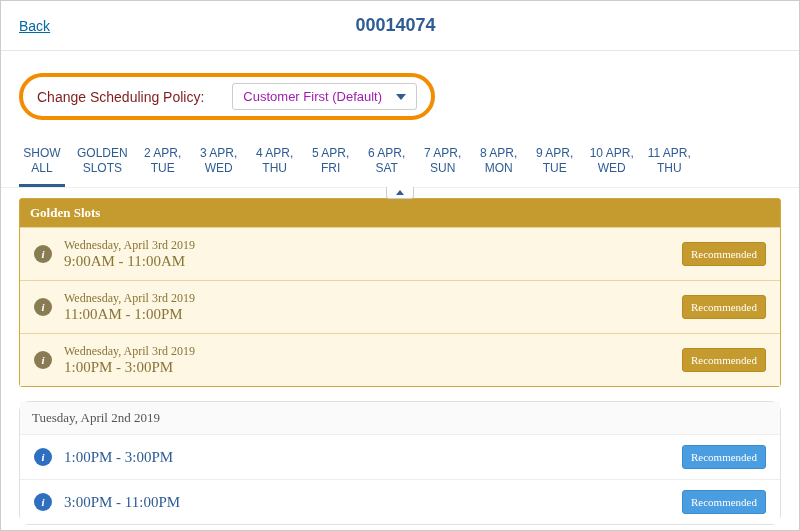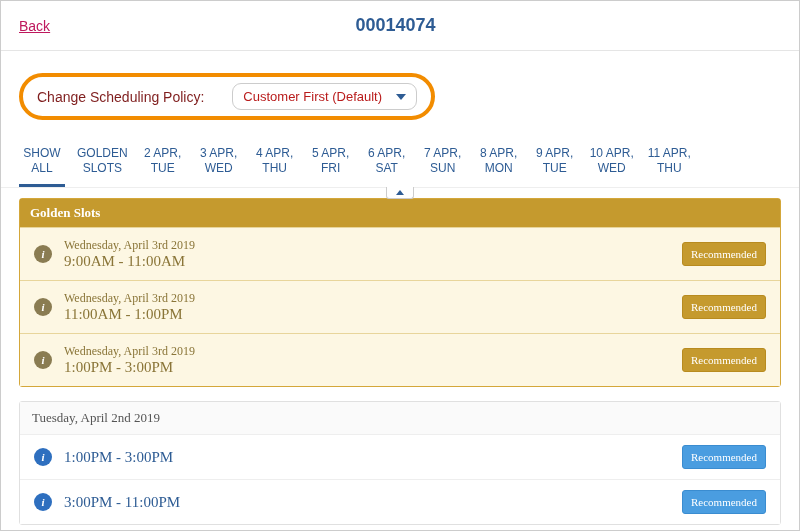--- a/index.html
+++ b/index.html
@@ -11,21 +11,21 @@
       border: 1px solid #ccc;
       color: #444;
     }
     .header {
       display: flex;
       align-items: center;
       padding: 14px 18px;
       border-bottom: 1px solid #e5e5e5;
     }
     .back-btn {
-      color: #be185d;
+      color: #0369a1;
       font-size: 14px;
       cursor: pointer;
       text-decoration: underline;
     }
     .title {
       flex: 1;
       text-align: center;
       font-size: 18px;
       font-weight: 600;
       color: #2e5c94;
@@ -45,24 +45,24 @@
     }
     .policy-label {
       color: #7f1d1d;
       font-size: 14px;
       margin-right: 28px;
     }
     .policy-select {
       display: inline-flex;
       align-items: center;
       border: 1px solid #ccc;
-      border-radius: 9px;
+      border-radius: 3px;
       padding: 5px 10px;
       background: #fff;
-      color: #b91c1c;
+      color: #a21caf;
       font-size: 13px;
       cursor: pointer;
       gap: 14px;
     }
     .caret-down {
       display: inline-block;
       width: 0; height: 0;
       border-left: 5px solid transparent;
       border-right: 5px solid transparent;
       border-top: 6px solid #2e5c94;
@@ -164,21 +164,21 @@
       color: #fff;
       padding: 5px 8px;
       border-radius: 3px;
       cursor: pointer;
     }
     .badge.gold { background: #c59a2e; border: 1px solid #b88b1f; }
     .badge.blue { background: #4a9de0; border: 1px solid #3a8cd0; }
     .regular-block {
       margin-top: 14px;
       border: 1px solid #e0e0e0;
-      border-radius: 3px;
+      border-radius: 10px;
     }
     .regular-header {
       font-size: 13px;
       color: #555;
       padding: 8px 12px;
       background: #fafafa;
     }
   </style>
 </head>
 <body>

